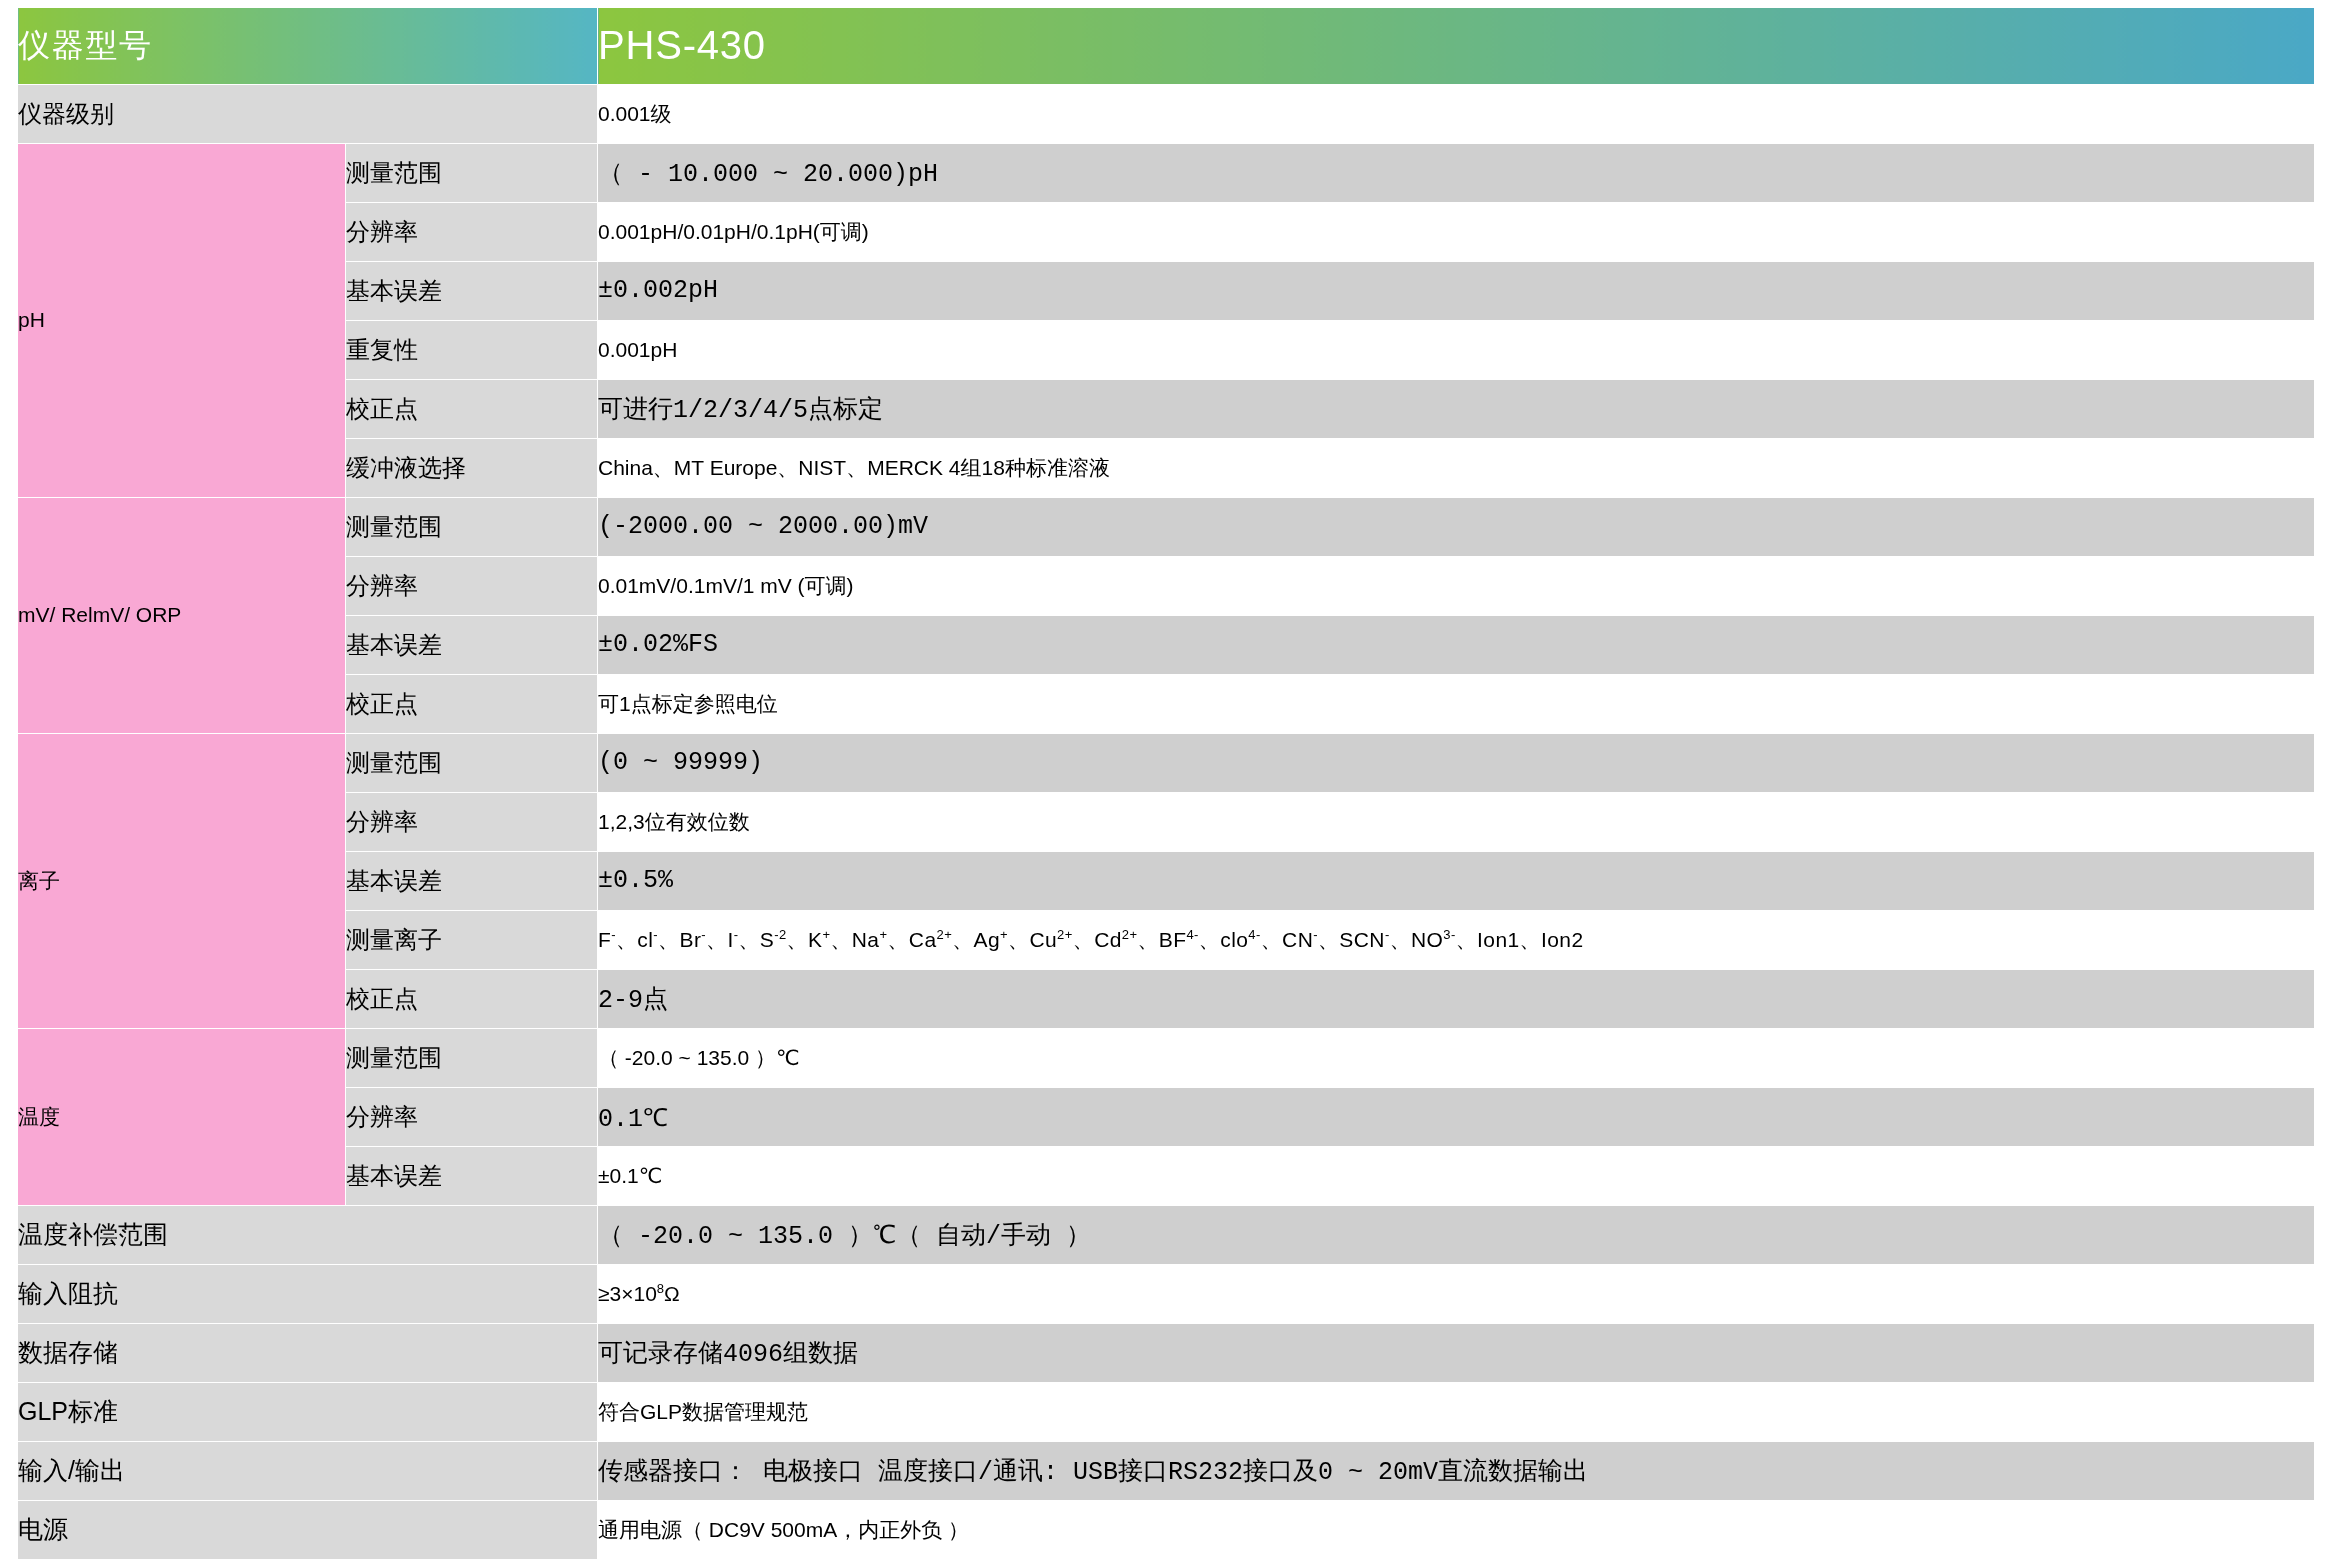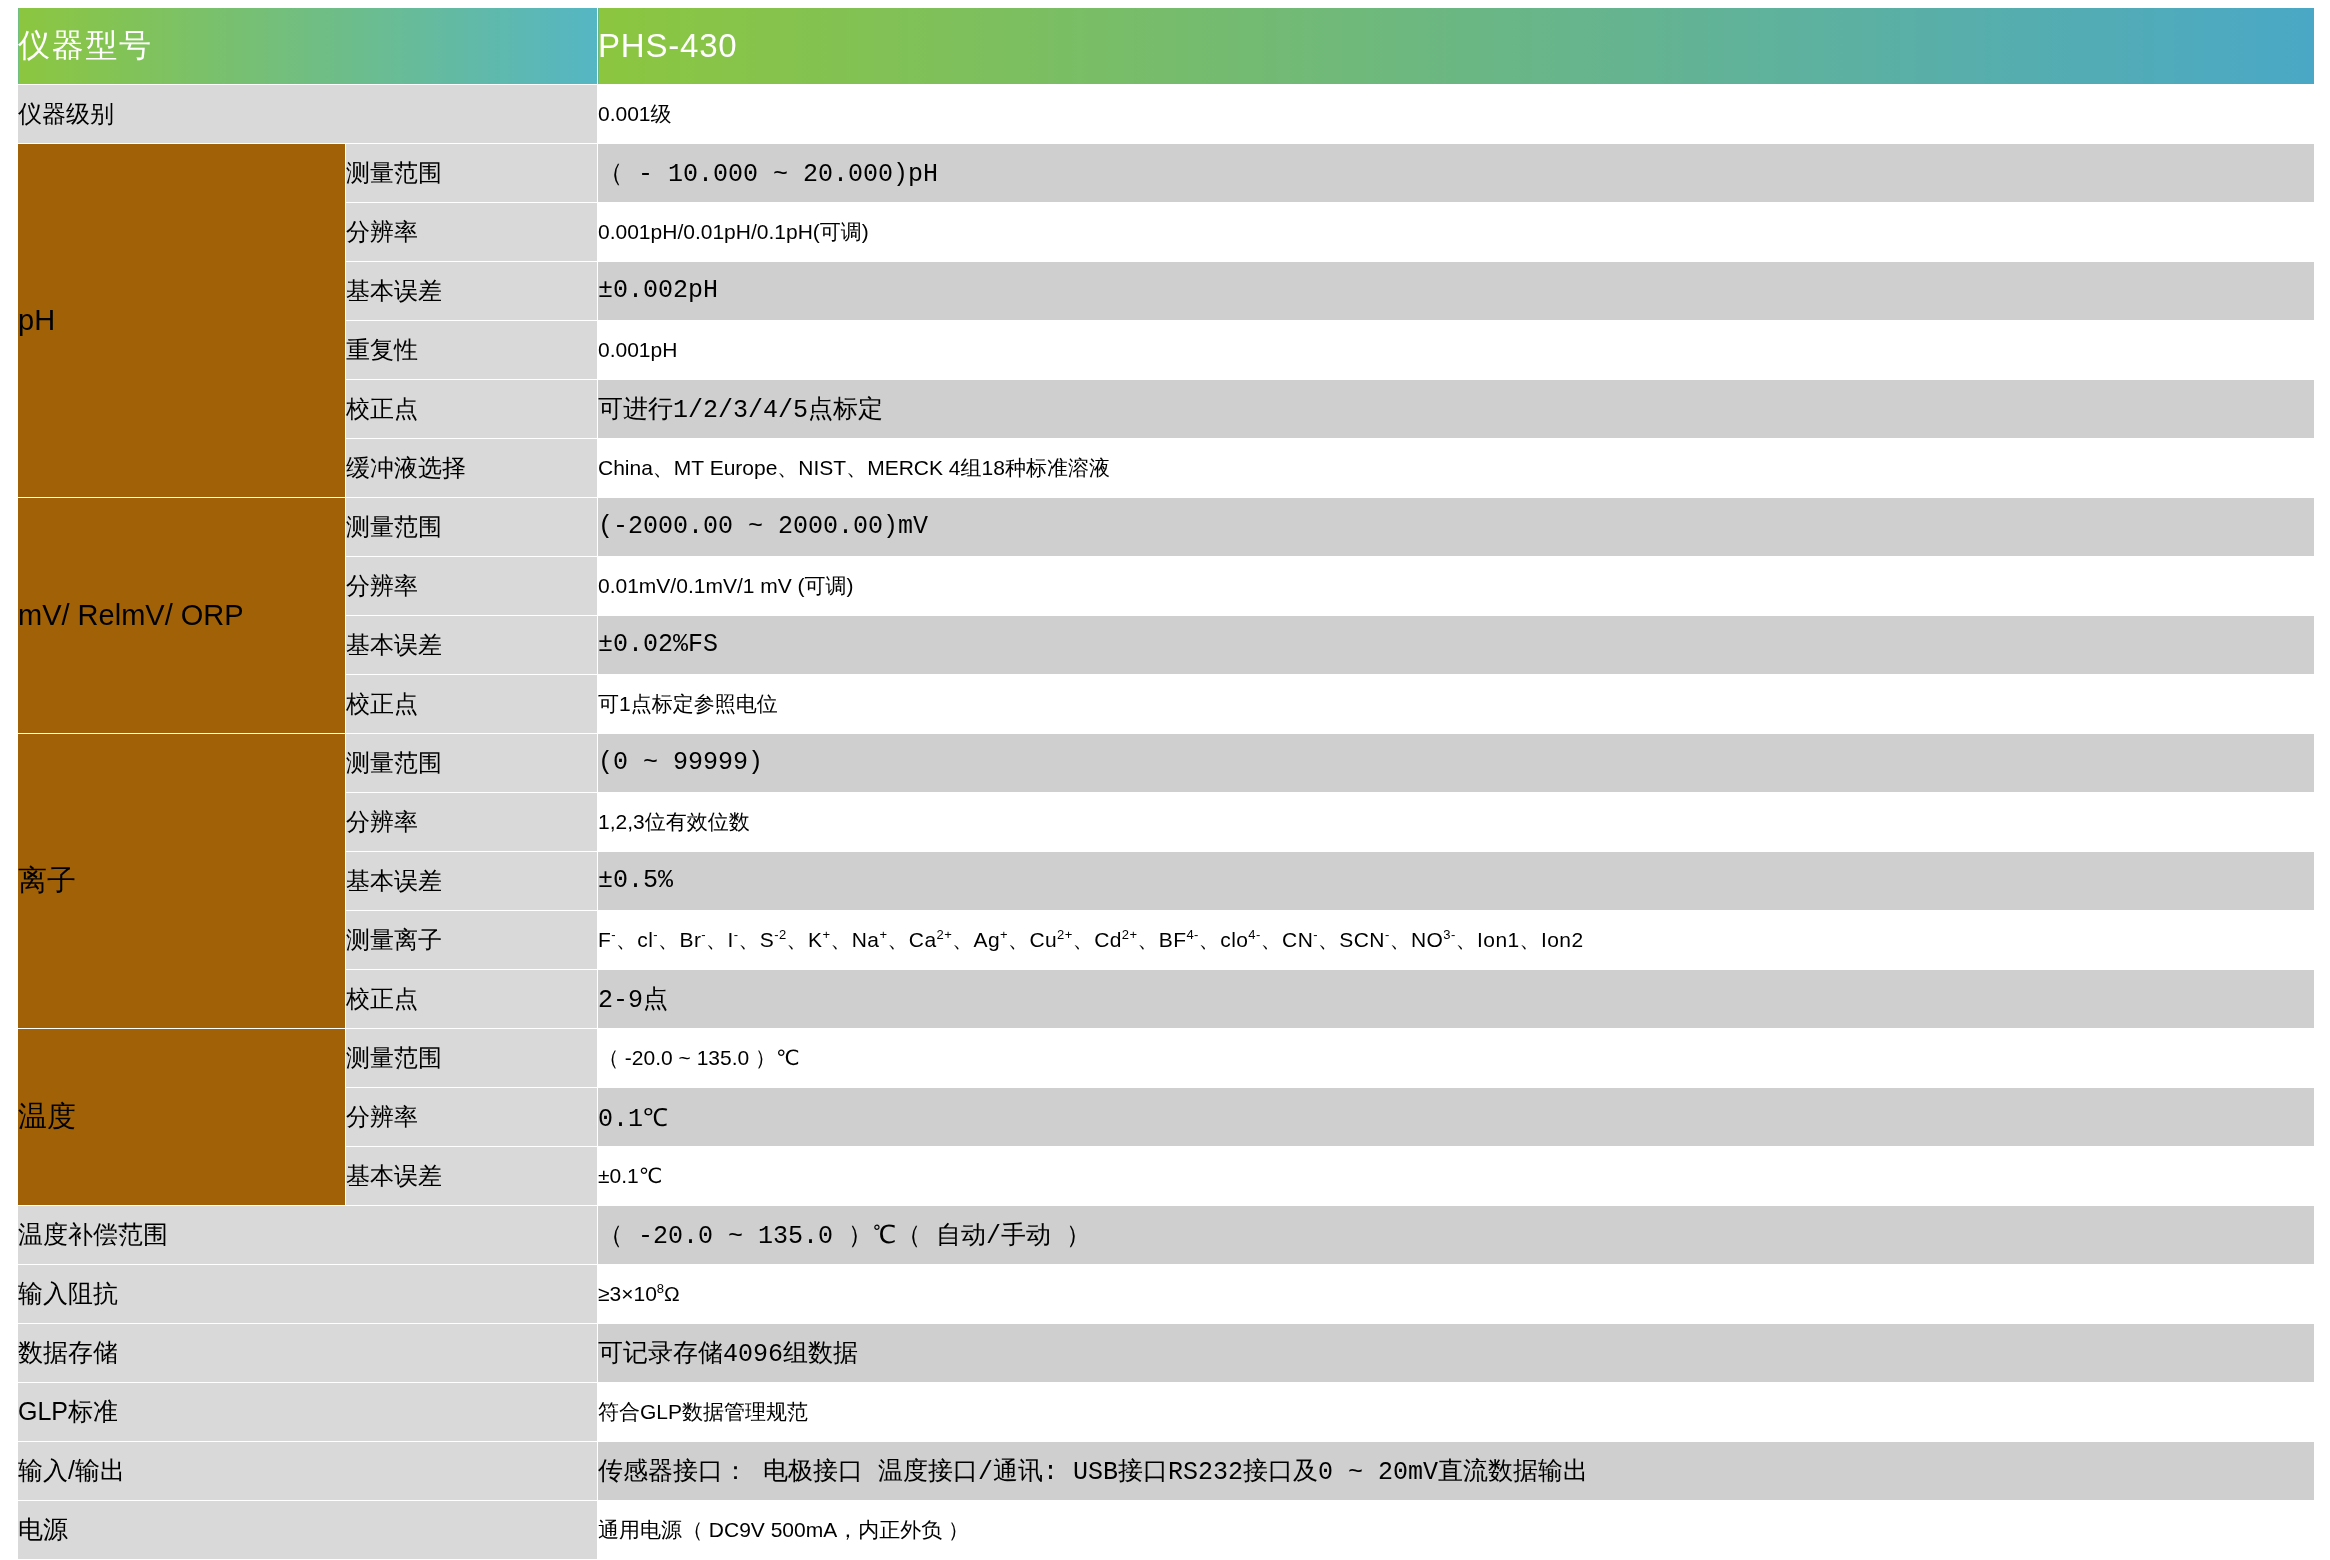--- a/index.html
+++ b/index.html
@@ -36,34 +36,34 @@
     background: linear-gradient(to right, #8cc63f 0%, #55b6c4 100%);
     color: #ffffff;
     font-size: 32px;
     font-weight: bold;
     height: 76px;
     letter-spacing: 1.7px;
   }
   .hdr-right {
     background: linear-gradient(to right, #8cc63f 0%, #4aa8c6 100%);
     color: #ffffff;
-    font-size: 33px;
+    font-size: 40px;
     font-weight: bold;
     height: 76px;
     letter-spacing: 0.8px;
   }
   
   .lab {
     background: #d9d9d9;
     height: 58px;
     font-size: 24px;
   }
   .lab-group {
-    background: #a16207;
-    font-size: 29px;
+    background: #f9a8d4;
+    font-size: 21px;
   }
   .lab-wide {
     background: #d9d9d9;
     font-size: 25px;
     height: 58px;
   }
   
   .val-gray {
     background: #cfcfcf;
     height: 58px;

